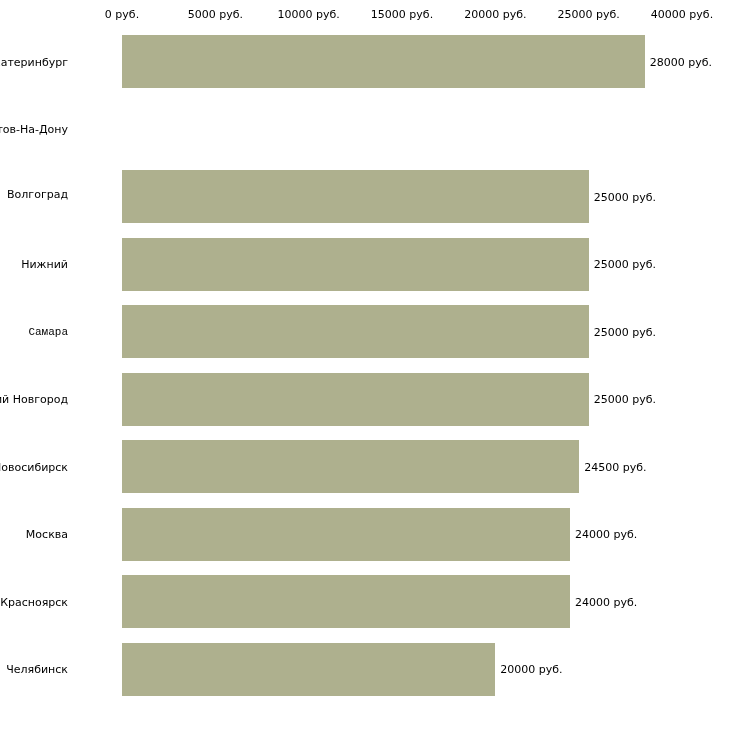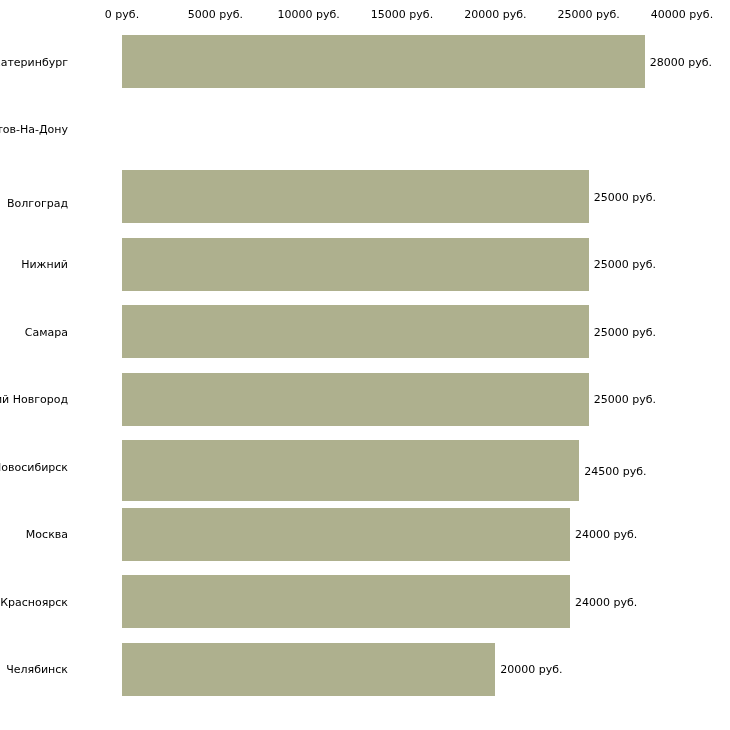--- a/index.html
+++ b/index.html
@@ -97,42 +97,42 @@
 
   <div class="axis-line"></div>
 
   <div class="plot">
       <div class="cat-label" style="top: 33.75px;">Екатеринбург</div>
       <div class="row" style="top: 7.25px; height: 53px;">
         <div class="bar" style="width: 522.667px; background: rgb(174, 176, 142);"></div>
         <div class="bar-value" style="left: 522.667px;">28000 руб.</div>
       </div>
       <div class="cat-label" style="top: 101.25px;">Ростов-На-Дону</div>
-      <div class="cat-label" style="top: 175px;">Волгоград</div>
+      <div class="cat-label" style="top: 166px;">Волгоград</div>
       <div class="row" style="top: 142.25px; height: 53px;">
         <div class="bar" style="width: 466.667px; background: rgb(174, 176, 142);"></div>
         <div class="bar-value" style="left: 466.667px;">25000 руб.</div>
       </div>
       <div class="cat-label" style="top: 236.25px;">Нижний</div>
       <div class="row" style="top: 209.75px; height: 53px;">
         <div class="bar" style="width: 466.667px; background: rgb(174, 176, 142);"></div>
         <div class="bar-value" style="left: 466.667px;">25000 руб.</div>
       </div>
-      <div class="cat-label" style="top: 303.75px;">Самара</div>
+      <div class="cat-label" style="top: 303.75px; font-family: Liberation Mono, monospace;">Самара</div>
       <div class="row" style="top: 277.25px; height: 53px;">
         <div class="bar" style="width: 466.667px; background: rgb(174, 176, 142);"></div>
         <div class="bar-value" style="left: 466.667px;">25000 руб.</div>
       </div>
       <div class="cat-label" style="top: 371.25px;">Нижний Новгород</div>
       <div class="row" style="top: 344.75px; height: 53px;">
         <div class="bar" style="width: 466.667px; background: rgb(174, 176, 142);"></div>
         <div class="bar-value" style="left: 466.667px;">25000 руб.</div>
       </div>
       <div class="cat-label" style="top: 438.75px;">Новосибирск</div>
-      <div class="row" style="top: 412.25px; height: 61px;">
+      <div class="row" style="top: 412.25px; height: 53px;">
         <div class="bar" style="width: 457.333px; background: rgb(174, 176, 142);"></div>
         <div class="bar-value" style="left: 457.333px;">24500 руб.</div>
       </div>
       <div class="cat-label" style="top: 506.25px;">Москва</div>
       <div class="row" style="top: 479.75px; height: 53px;">
         <div class="bar" style="width: 448px; background: rgb(174, 176, 142);"></div>
         <div class="bar-value" style="left: 448px;">24000 руб.</div>
       </div>
       <div class="cat-label" style="top: 573.75px;">Красноярск</div>
       <div class="row" style="top: 547.25px; height: 53px;">

